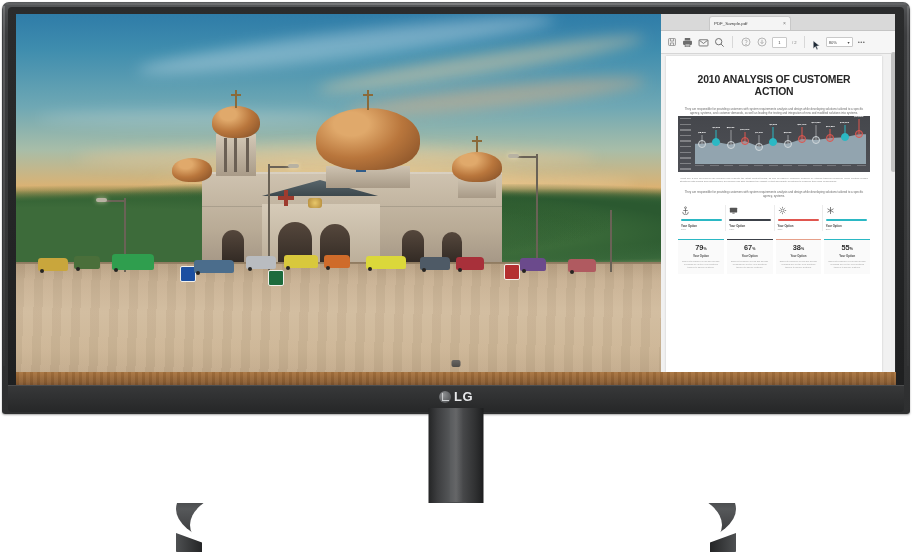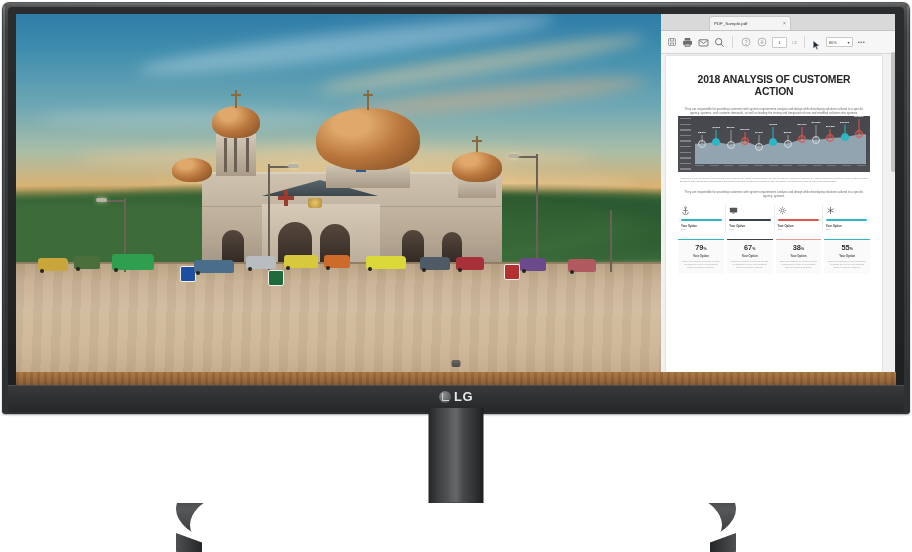--- a/index.html
+++ b/index.html
@@ -427,21 +427,21 @@
             <span>80%</span>
             <span class="caret">▾</span>
           </span>
           <span class="dots">•••</span>
         </div>
 
         <div class="scrollbar"></div>
         <div class="scrollthumb"></div>
 
         <div class="page">
-          <div class="doc-title">2018 ANALYSIS OF CUSTOMER ACTION</div>
+          <div class="doc-title">2010 ANALYSIS OF CUSTOMER ACTION</div>
           <div class="doc-para">They are responsible for providing customers with system requirements analysis and design while developing solutions tailored to a specific agency, systems, and customer demands, as well as leading the testing and integration of new and modified solutions into systems.</div>
 
           <div class="chart">
             <div class="chart-yl">
                 <i></i>
                 <i></i>
                 <i></i>
                 <i></i>
                 <i></i>
                 <i></i>

